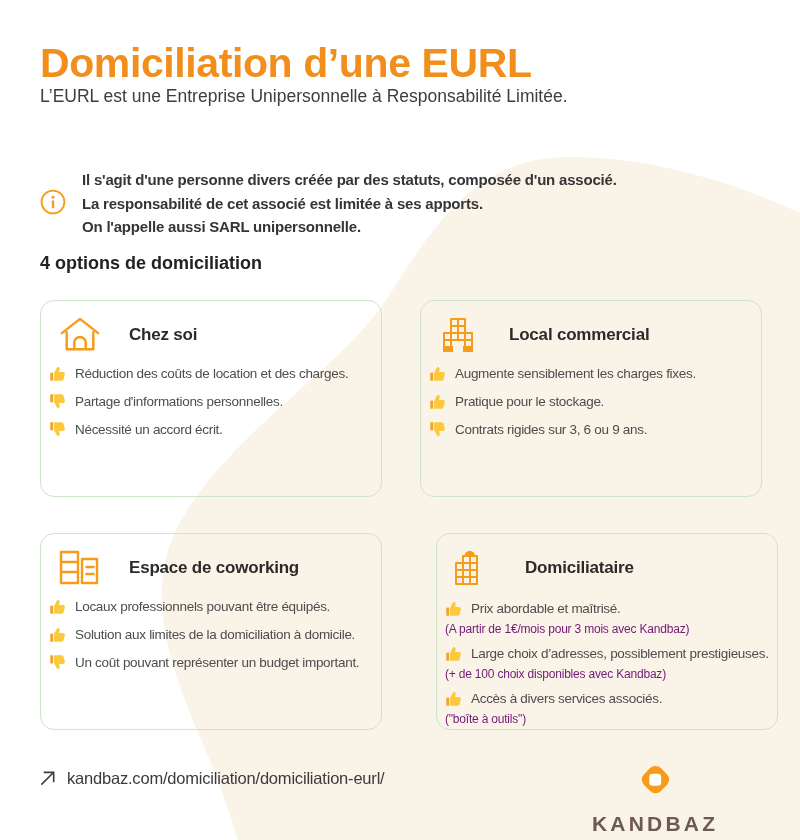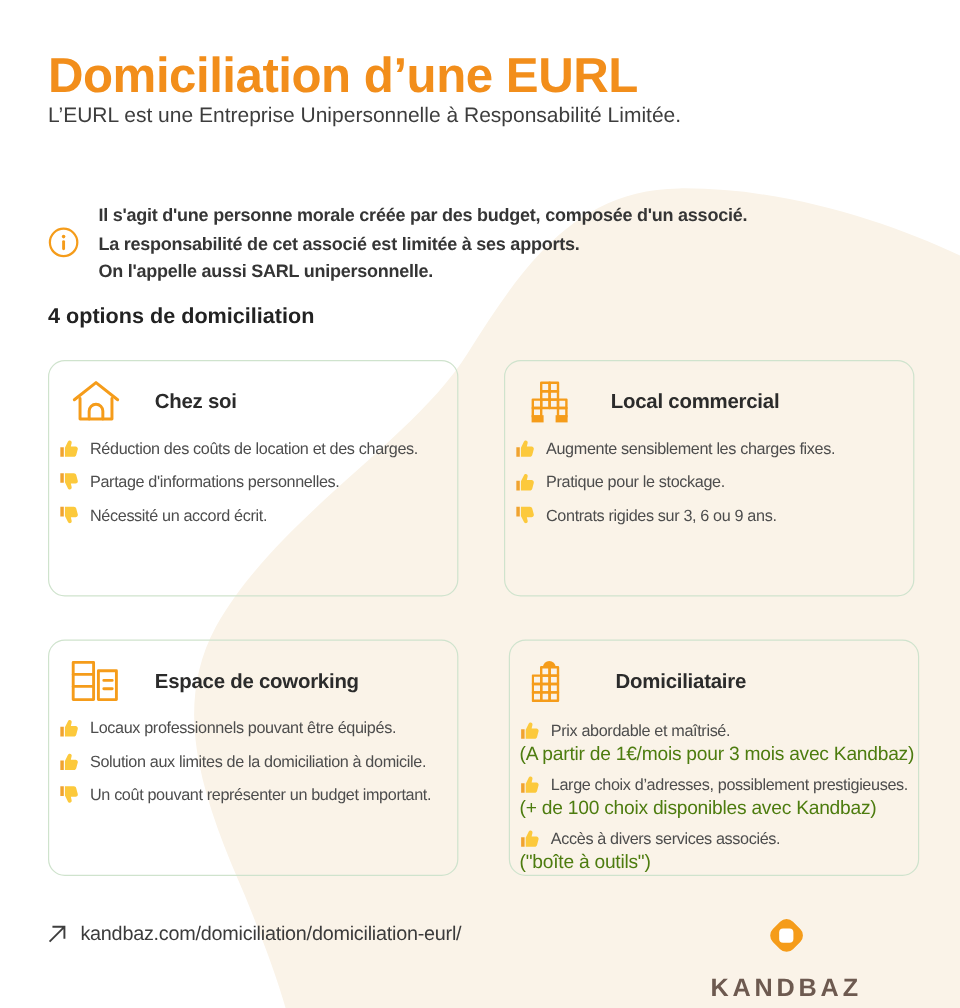--- a/index.html
+++ b/index.html
@@ -24,35 +24,35 @@
   .section-heading{position:absolute;left:40px;top:253px;margin:0;font-size:18px;
                    font-weight:bold;color:#222;z-index:1;}
 
   
   .grid{position:absolute;left:40px;top:300px;width:722px;height:430px;z-index:1;}
   .card{position:absolute;width:342px;height:197px;border:1.5px solid #cfe3cd;
         border-radius:14px;box-sizing:border-box;background:transparent;}
   .card.pos0{left:0;top:0;}
   .card.pos1{left:380px;top:0;}
   .card.pos2{left:0;top:233px;}
-  .card.pos3{left:384px;top:233px;}
+  .card.pos3{left:396px;top:233px;}
   .card-head{position:absolute;left:18px;top:8px;height:52px;display:flex;align-items:center;}
   .card-icon{width:46px;display:flex;align-items:center;justify-content:flex-start;}
   .card-title{margin:0 0 0 24px;font-size:17px;font-weight:bold;color:#2b2b2b;letter-spacing:-0.2px;}
   .card-items{position:absolute;left:8px;top:58px;right:4px;margin:0;padding:0;list-style:none;}
   .card-items li{display:flex;align-items:center;height:28px;}
   .thumb{width:17px;height:17px;flex:0 0 17px;margin-right:9px;display:inline-flex;}
   .thumb svg{width:17px;height:17px;}
   .thumb.down svg{transform:scaleY(-1);}
   .item-text{font-size:13.5px;letter-spacing:-0.3px;color:#4d4d4d;white-space:nowrap;}
   
   .card-items.noted{top:62px;}
   .card-items.noted li{display:block;height:auto;}
   .card-items.noted .row{display:flex;align-items:center;height:25px;}
-  .item-note{font-size:16px;line-height:16px;color:#4d7c0f;letter-spacing:-0.2px;
+  .item-note{font-size:12px;line-height:16px;color:#701a75;letter-spacing:-0.2px;
              margin:0 0 4px 0;white-space:nowrap;}
 
   
   .footer-link{position:absolute;left:38px;top:769px;display:flex;align-items:flex-start;
                gap:10px;z-index:1;cursor:pointer;}
   .footer-url{font-size:16.5px;color:#3b3b3b;letter-spacing:-0.2px;}
   .brand{position:absolute;left:592px;top:758px;display:flex;align-items:center;gap:10px;z-index:1;flex-direction:column;}
   .brand-name{font-size:21px;font-weight:700;letter-spacing:3.2px;color:#6d5a50;}
   .icon-orange{stroke:#F59C1A;fill:none;stroke-width:2;stroke-linecap:round;stroke-linejoin:round;}
 </style>
@@ -76,21 +76,21 @@
 
   <section class="info">
     <span class="info-icon">
       <svg width="26" height="26" viewBox="0 0 28 28">
         <circle cx="14" cy="14" r="12.3" class="icon-orange"></circle>
         <circle cx="14" cy="8.8" r="1.6" fill="#F59C1A"></circle>
         <rect x="12.7" y="12" width="2.6" height="9" rx="1.3" fill="#F59C1A"></rect>
       </svg>
     </span>
     <div class="info-lines">
-      <p>Il s'agit d'une personne morale créée par des budget, composée d'un associé.</p>
+      <p>Il s'agit d'une personne divers créée par des statuts, composée d'un associé.</p>
       <p>La responsabilité de cet associé est limitée à ses apports.</p>
       <p>On l'appelle aussi SARL unipersonnelle.</p>
     </div>
   </section>
 
   <h2 class="section-heading">4 options de domiciliation</h2>
 
   <div class="grid">
 
     <article class="card pos0">

